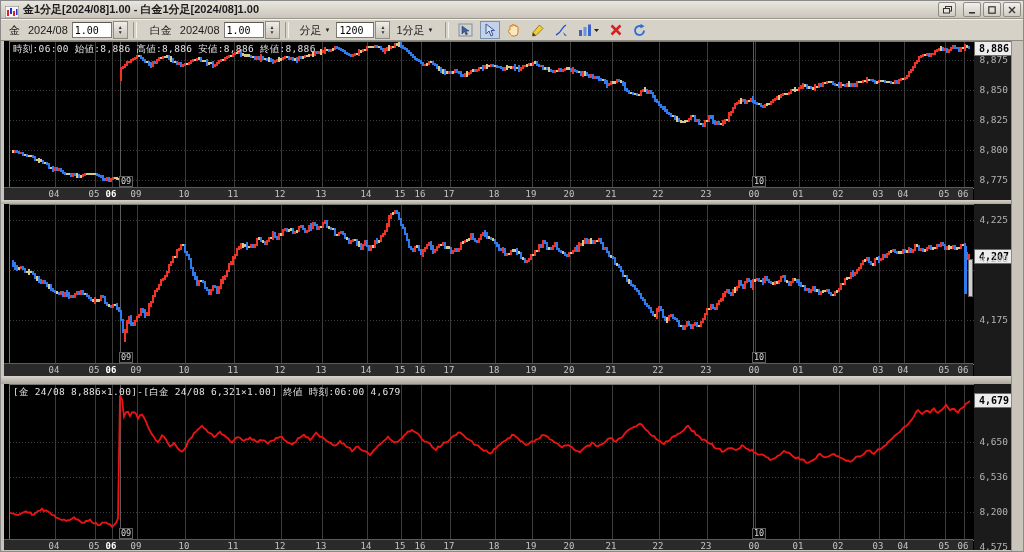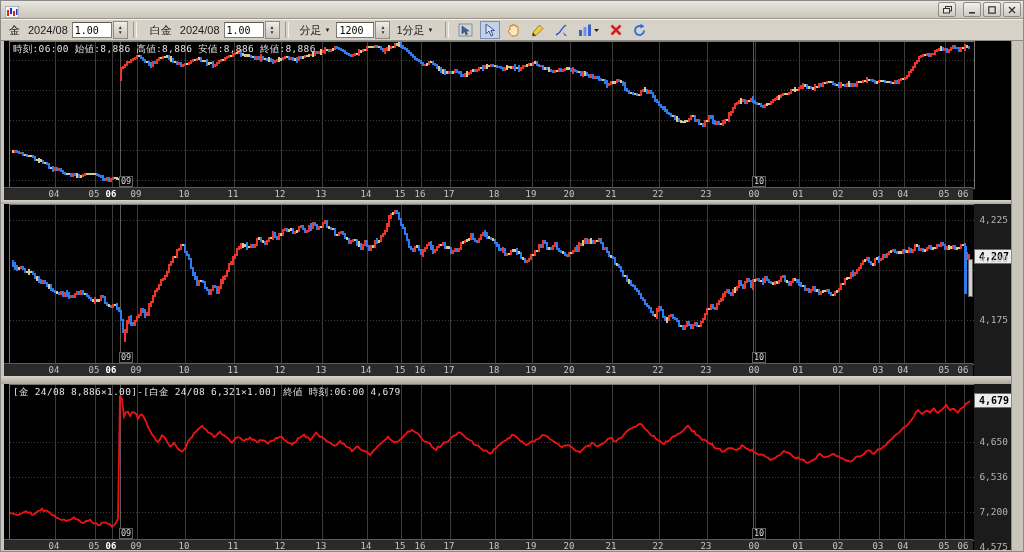--- a/index.html
+++ b/index.html
@@ -67,20 +67,21 @@
   <div class="titlebar">
     <span class="app-icon">
       <svg width="14" height="12" viewBox="0 0 14 12">
         <rect x="0" y="0" width="14" height="12" fill="#f4f4f4" stroke="#777" stroke-width="1"></rect>
         <rect x="2" y="4" width="2" height="6" fill="#d22"></rect>
         <rect x="5" y="2" width="2" height="6" fill="#23c"></rect>
         <rect x="8" y="5" width="2" height="5" fill="#d22"></rect>
         <rect x="11" y="3" width="1.5" height="6" fill="#23c"></rect>
       </svg>
     </span>
+    <span class="titletext">金1分足[2024/08]1.00 - 白金1分足[2024/08]1.00</span>
     <span class="winbtns">
       <span class="wbtn gap">
         <svg width="9" height="8" viewBox="0 0 9 8">
             <rect x="2.5" y="0.5" width="6" height="4.5" fill="none" stroke="#333"></rect>
             <rect x="0.5" y="2.5" width="6" height="4.5" fill="#e8e6e0" stroke="#333"></rect>
           </svg>
       </span>
       <span class="wbtn">
         <svg width="8" height="8" viewBox="0 0 8 8">
             <rect x="1" y="6" width="6" height="1.6" fill="#333"></rect>
@@ -693,20 +694,28 @@
           <rect x="950" y="5.066754036024214" width="1.6" height="4.917170335947596" fill="#f03428"></rect>
           <rect x="952" y="5.066754036024214" width="1.6" height="2.30175715111109" fill="#d6c98c"></rect>
           <rect x="954" y="1.6494908798485994" width="1.6" height="7.219020307286705" fill="#f03428"></rect>
           <rect x="956" y="3.1494908798485994" width="1.6" height="2.61809868224082" fill="#d6c98c"></rect>
           <rect x="958" y="3.7675895620894195" width="1.6" height="3.1094081812341727" fill="#2e7bf0"></rect>
         </svg>
       <div class="info">時刻:06:00 始値:8,886 高値:8,886 安値:8,886 終値:8,886</div>
     <div class="daylab" style="left: 109px; top: 134px;">09</div>
         <div class="daylab" style="left: 742px; top: 134px;">10</div>
       </div>
+    <div class="ycol" style="top:0;height:159px" id="ycol0">
+      <div class="curtag" style="top: 0px;">8,886</div>
+    <div class="ylab" style="top: 13px;">8,875</div>
+        <div class="ylab" style="top: 43px;">8,850</div>
+        <div class="ylab" style="top: 73px;">8,825</div>
+        <div class="ylab" style="top: 103px;">8,800</div>
+        <div class="ylab" style="top: 133px;">8,775</div>
+      </div>
     <div class="xaxis" style="top:146px" id="xaxis0">
         <div class="xlab" style="left: 40px;">04</div>
         <div class="xlab" style="left: 80px;">05</div>
         <div class="xlab b" style="left: 97px;">06</div>
         <div class="xlab" style="left: 122px;">09</div>
         <div class="xlab" style="left: 170px;">10</div>
         <div class="xlab" style="left: 219px;">11</div>
         <div class="xlab" style="left: 266px;">12</div>
         <div class="xlab" style="left: 307px;">13</div>
         <div class="xlab" style="left: 352px;">14</div>
@@ -1316,21 +1325,21 @@
           <path d="M0 127.7 L2 128.5 L4 128.8 L6 129.7 L8 130.1 L10 129.1 L12 128.0 L14 127.1 L16 126.2 L18 127.8 L20 127.3 L22 129.9 L24 129.5 L26 127.8 L28 125.9 L30 125.6 L32 123.7 L34 126.3 L36 125.3 L38 126.5 L40 127.8 L42 130.0 L44 130.3 L46 132.5 L48 133.1 L50 134.3 L52 135.0 L54 134.4 L56 136.0 L58 135.1 L60 134.8 L62 133.7 L64 132.3 L66 134.4 L68 134.5 L70 136.2 L72 137.9 L74 137.9 L76 136.0 L78 136.0 L80 134.6 L82 137.4 L84 138.5 L86 137.9 L88 140.1 L90 140.0 L92 137.6 L94 137.7 L96 137.5 L98 139.0 L100 139.3 L102 141.7 L104 140.2 L106 137.9 L108 133.3 L110 10.3 L112 14.4 L114 31.7 L116 27.2 L118 26.8 L120 31.1 L122 27.4 L124 27.1 L126 28.7 L128 33.7 L130 30.2 L132 29.5 L134 32.5 L136 36.5 L138 41.9 L140 45.9 L142 49.4 L144 51.9 L146 55.5 L148 57.1 L150 54.2 L152 50.3 L154 51.9 L156 54.6 L158 58.4 L160 61.5 L162 60.2 L164 58.0 L166 60.7 L168 63.8 L170 65.5 L172 66.6 L174 64.7 L176 61.9 L178 56.5 L180 53.9 L182 52.2 L184 48.2 L186 46.7 L188 44.5 L190 42.6 L192 40.8 L194 43.3 L196 44.4 L198 47.3 L200 48.1 L202 49.1 L204 52.0 L206 50.9 L208 48.5 L210 46.8 L212 49.5 L214 50.1 L216 52.0 L218 53.3 L220 55.8 L222 57.6 L224 55.0 L226 52.9 L228 52.2 L230 52.7 L232 54.9 L234 56.0 L236 54.2 L238 54.5 L240 52.6 L242 54.7 L244 54.5 L246 56.4 L248 56.9 L250 54.9 L252 55.4 L254 55.4 L256 56.8 L258 58.7 L260 56.2 L262 55.7 L264 55.4 L266 53.0 L268 52.9 L270 51.9 L272 51.9 L274 54.7 L276 56.1 L278 57.6 L280 58.0 L282 59.5 L284 57.8 L286 57.0 L288 53.0 L290 52.7 L292 51.1 L294 49.8 L296 52.3 L298 52.1 L300 55.1 L302 53.2 L304 50.2 L306 47.6 L308 49.7 L310 52.0 L312 51.7 L314 53.6 L316 55.5 L318 56.9 L320 57.5 L322 59.2 L324 60.5 L326 60.3 L328 58.6 L330 56.0 L332 58.6 L334 58.6 L336 61.5 L338 62.3 L340 62.9 L342 66.4 L344 64.4 L346 62.1 L348 61.5 L350 63.9 L352 65.5 L354 65.8 L356 66.6 L358 67.9 L360 70.1 L362 67.7 L364 65.0 L366 63.4 L368 60.8 L370 59.2 L372 57.6 L374 55.7 L376 54.1 L378 51.6 L380 54.2 L382 55.7 L384 57.5 L386 56.9 L388 56.7 L390 54.6 L392 53.3 L394 50.7 L396 48.8 L398 46.5 L400 46.5 L402 45.0 L404 46.6 L406 47.5 L408 48.8 L410 51.3 L412 54.1 L414 56.3 L416 56.7 L418 57.5 L420 58.7 L422 61.8 L424 63.6 L426 65.1 L428 61.6 L430 62.0 L432 60.1 L434 57.5 L436 57.4 L438 56.6 L440 54.4 L442 51.9 L444 50.6 L446 50.1 L448 47.6 L450 47.5 L452 49.0 L454 50.7 L456 53.0 L458 54.1 L460 55.3 L462 56.2 L464 59.4 L466 60.2 L468 60.4 L470 62.7 L472 64.3 L474 66.0 L476 65.2 L478 67.4 L480 68.6 L482 67.5 L484 64.1 L486 63.5 L488 60.7 L490 59.7 L492 57.5 L494 56.3 L496 55.2 L498 53.4 L500 53.0 L502 49.8 L504 50.1 L506 51.7 L508 53.3 L510 55.9 L512 56.3 L514 58.4 L516 60.0 L518 59.1 L520 57.6 L522 56.3 L524 56.8 L526 54.6 L528 54.0 L530 53.0 L532 50.2 L534 50.1 L536 50.9 L538 51.9 L540 54.5 L542 55.0 L544 56.8 L546 58.0 L548 58.8 L550 61.1 L552 62.4 L554 60.6 L556 60.5 L558 59.9 L560 61.0 L562 62.2 L564 64.5 L566 66.0 L568 66.2 L570 67.4 L572 65.0 L574 63.1 L576 61.5 L578 60.5 L580 60.8 L582 57.4 L584 58.6 L586 61.0 L588 61.4 L590 59.9 L592 59.1 L594 58.0 L596 56.1 L598 53.8 L600 53.1 L602 53.2 L604 56.0 L606 56.7 L608 54.3 L610 53.1 L612 52.5 L614 49.6 L616 47.1 L618 45.3 L620 44.0 L622 43.0 L624 41.9 L626 41.6 L628 39.8 L630 38.7 L632 39.7 L634 42.7 L636 44.8 L638 46.3 L640 49.2 L642 50.9 L644 50.8 L646 53.8 L648 55.3 L650 56.1 L652 58.0 L654 59.1 L656 56.4 L658 56.3 L660 55.0 L662 52.2 L664 51.1 L666 50.7 L668 48.7 L670 48.3 L672 46.6 L674 45.0 L676 42.2 L678 40.7 L680 43.0 L682 46.2 L684 46.0 L686 49.9 L688 50.3 L690 52.0 L692 55.0 L694 54.4 L696 55.8 L698 57.5 L700 58.9 L702 58.6 L704 62.3 L706 63.7 L708 63.7 L710 63.8 L712 66.7 L714 66.3 L716 64.8 L718 63.4 L720 63.1 L722 63.1 L724 64.3 L726 65.1 L728 64.1 L730 63.0 L732 60.2 L734 61.4 L736 63.4 L738 64.1 L740 65.9 L742 64.7 L744 67.3 L746 68.1 L748 69.7 L750 69.6 L752 69.5 L754 70.3 L756 72.0 L758 72.6 L760 74.9 L762 74.5 L764 73.5 L766 72.5 L768 70.6 L770 70.0 L772 67.8 L774 65.9 L776 67.4 L778 67.5 L780 68.6 L782 70.5 L784 72.3 L786 73.4 L788 72.3 L790 74.8 L792 74.3 L794 75.1 L796 77.6 L798 77.9 L800 76.8 L802 75.6 L804 74.6 L806 73.3 L808 70.0 L810 68.6 L812 70.8 L814 72.2 L816 72.1 L818 71.5 L820 70.7 L822 69.3 L824 69.0 L826 70.9 L828 71.2 L830 72.5 L832 73.3 L834 74.2 L836 75.7 L838 75.5 L840 76.8 L842 76.0 L844 74.1 L846 71.9 L848 71.4 L850 71.3 L852 70.5 L854 69.0 L856 66.4 L858 65.3 L860 65.5 L862 68.0 L864 68.9 L866 66.5 L868 64.3 L870 64.6 L872 63.0 L874 61.2 L876 60.0 L878 57.2 L880 55.4 L882 53.8 L884 51.4 L886 49.8 L888 48.4 L890 46.7 L892 44.3 L894 42.0 L896 41.3 L898 39.2 L900 36.7 L902 34.2 L904 31.4 L906 27.1 L908 25.1 L910 27.2 L912 29.0 L914 27.4 L916 25.9 L918 26.0 L920 27.7 L922 25.1 L924 23.4 L926 26.6 L928 27.9 L930 25.9 L932 24.9 L934 22.5 L936 19.7 L938 22.6 L940 25.2 L942 24.0 L944 24.0 L946 26.0 L948 27.6 L950 24.3 L952 23.1 L954 21.7 L956 18.6 L958 17.5 L960 15.9 " fill="none" stroke="#f01212" stroke-width="1.8" shape-rendering="auto"></path>
         </svg>
       <div class="info">[金 24/08 8,886×1.00]-[白金 24/08 6,321×1.00] 終値 時刻:06:00 4,679</div>
     <div class="daylab" style="left: 109px; top: 143px;">09</div>
         <div class="daylab" style="left: 742px; top: 143px;">10</div>
       </div>
     <div class="ycol" style="top:343px;height:196px" id="ycol2">
       <div class="curtag" style="top: 9px;">4,679</div>
     <div class="ylab" style="top: 52px;">4,650</div>
         <div class="ylab" style="top: 87px;">6,536</div>
-        <div class="ylab" style="top: 122px;">7,200</div>
+        <div class="ylab" style="top: 122px;">8,200</div>
         <div class="ylab" style="top: 157px;">4,575</div>
       </div>
     <div class="xaxis" style="top:498px" id="xaxis2">
         <div class="xlab" style="left: 40px;">04</div>
         <div class="xlab" style="left: 80px;">05</div>
         <div class="xlab b" style="left: 97px;">06</div>
         <div class="xlab" style="left: 122px;">09</div>
         <div class="xlab" style="left: 170px;">10</div>
         <div class="xlab" style="left: 219px;">11</div>
         <div class="xlab" style="left: 266px;">12</div>

